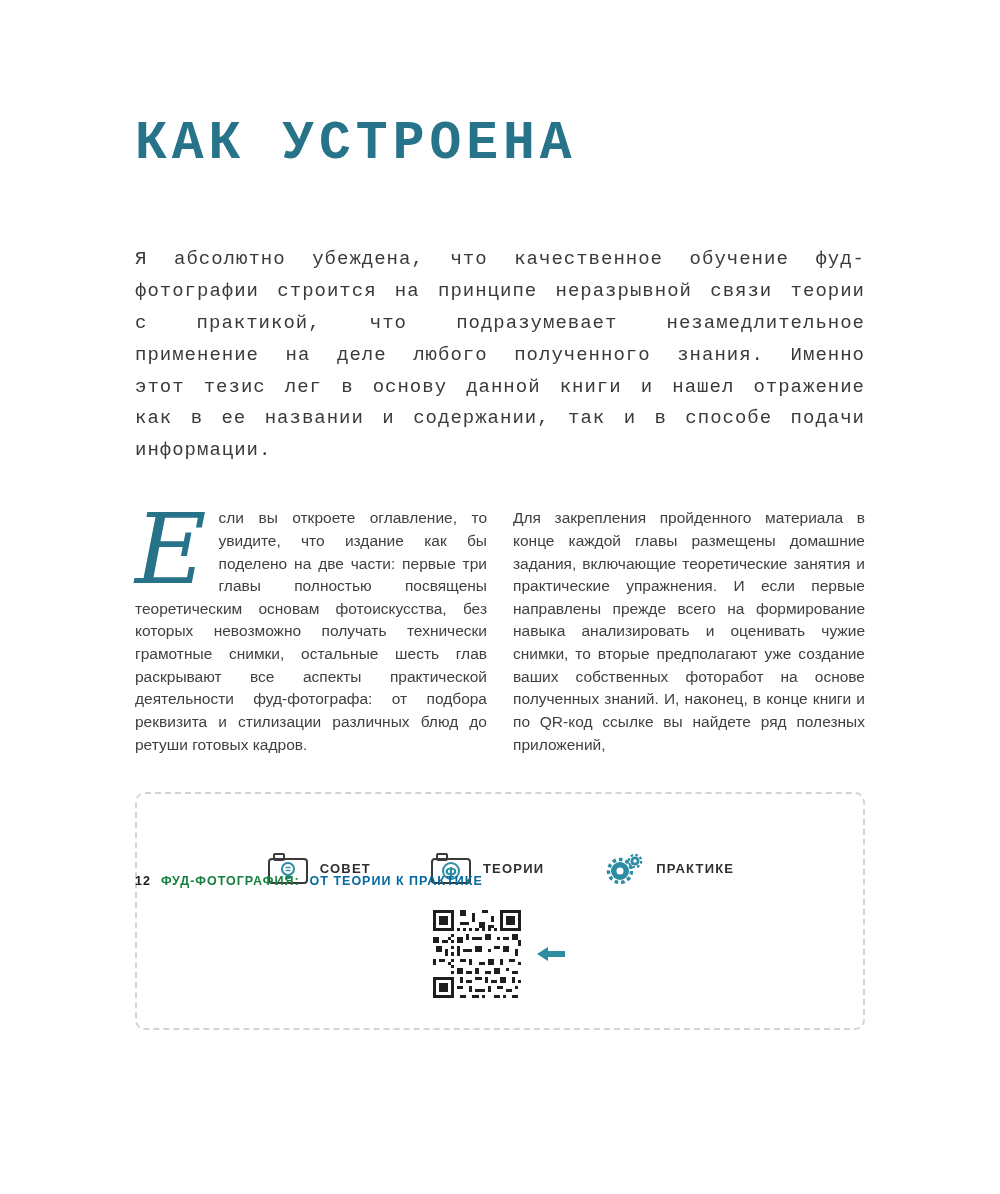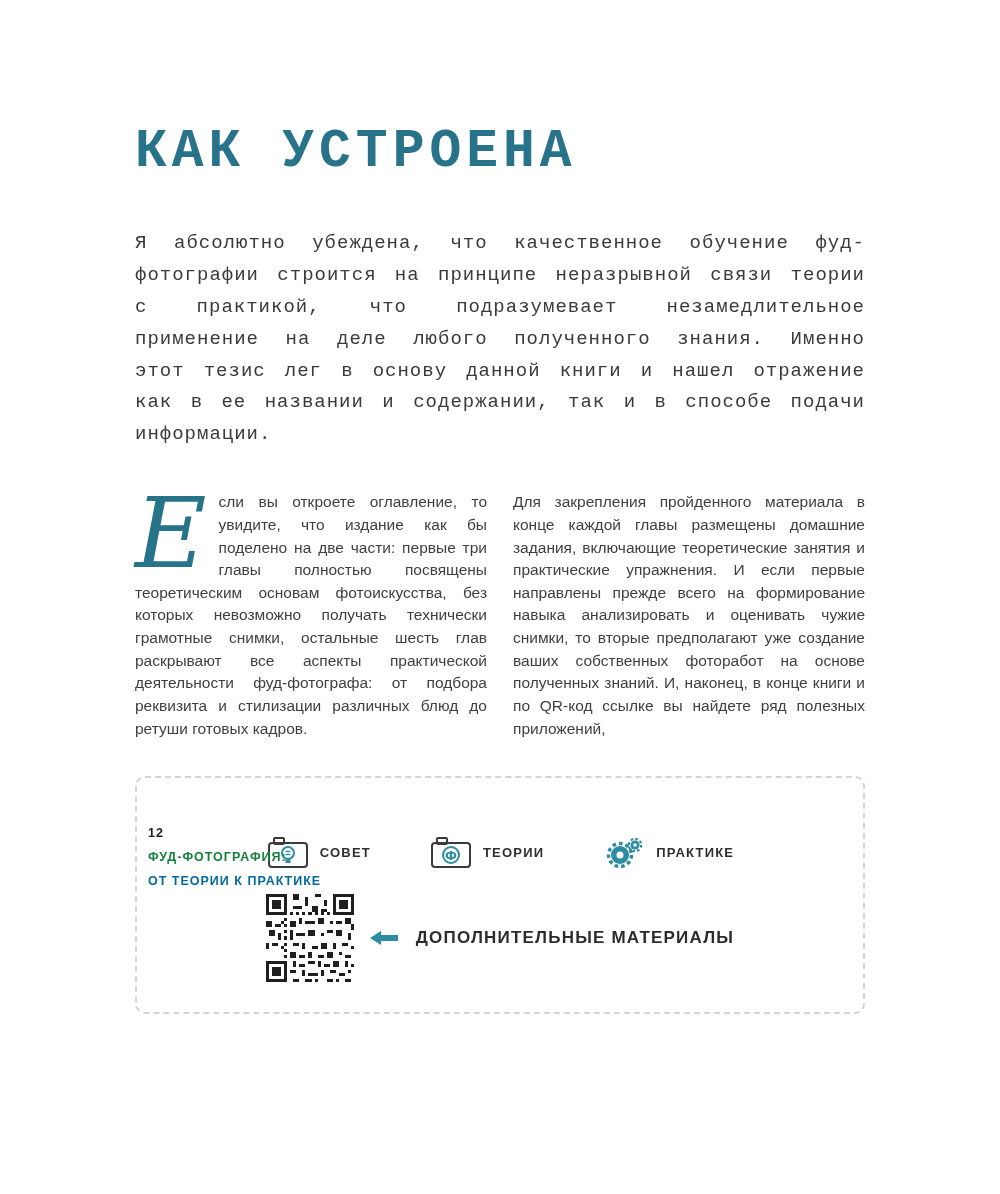--- a/index.html
+++ b/index.html
@@ -7,37 +7,37 @@
   body {
     width: 1000px; height: 1194px;
     font-family: "Liberation Sans", sans-serif;
     color: #3f3f3f;
     position: relative;
     overflow: hidden;
   }
   .sheet {
     position: relative;
     width: 1000px; height: 968px;
-    padding: 16px 135px;
+    padding: 8px 135px;
     background: #ffffff;
   }
   
   .title {
     padding-top: 102px;
     font-family: "Liberation Mono", "DejaVu Sans Mono", monospace;
     font-weight: bold;
     font-size: 53px;
     line-height: 1.32;
     letter-spacing: 5px;
     color: #27738a;
   }
   .title-line { display: block; }
   
   .intro {
-    margin-top: 40px;
+    margin-top: 64px;
     font-family: "Liberation Mono", "DejaVu Sans Mono", monospace;
     font-size: 19px;
     line-height: 1.68;
     letter-spacing: 1px;
     word-spacing: 5px;
     text-align: justify;
     color: #3a3a3a;
   }
   
   .columns {
@@ -104,28 +104,27 @@
   .arrow { display: inline-flex; }
   .qr-label {
     font-size: 17px;
     font-weight: bold;
     letter-spacing: 1.2px;
     color: #2c2c2c;
   }
   
   .pagefooter {
     position: absolute;
-    left: 148px;
+    left: 135px;
     bottom: 80px;
     display: flex;
     align-items: baseline;
     gap: 10px;
     font-size: 12.5px;
     letter-spacing: 1px;
-    flex-direction: column;
   }
   .pnum  { font-weight: bold; color: #1f1f1f; }
   .btitle{ font-weight: bold; color: #15803d; }
   .bsub  { font-weight: bold; color: #0369a1; }
 </style>
 </head>
 <body>
 
 <div class="sheet">
 
@@ -282,21 +281,20 @@
             <rect x="20" y="28" width="2" height="1"></rect>
             <rect x="23" y="28" width="1" height="1"></rect>
             <rect x="26" y="28" width="2" height="1"></rect>
         </svg>
       </span>
       <span class="arrow">
         <svg width="30" height="16" viewBox="0 0 30 16">
           <path d="M0 8 L11 1 L11 5 L28 5 L28 11 L11 11 L11 15 Z" fill="#2b8ca2"></path>
         </svg>
       </span>
-      <span class="qr-label">ДОПОЛНИТЕЛЬНЫЕ МАТЕРИАЛЫ</span>
     </div>
   </section>
 
   <footer class="pagefooter">
     <span class="pnum">12</span>
     <span class="btitle">ФУД-ФОТОГРАФИЯ:</span>
     <span class="bsub">ОТ ТЕОРИИ К ПРАКТИКЕ</span>
   </footer>
 
 </div>

